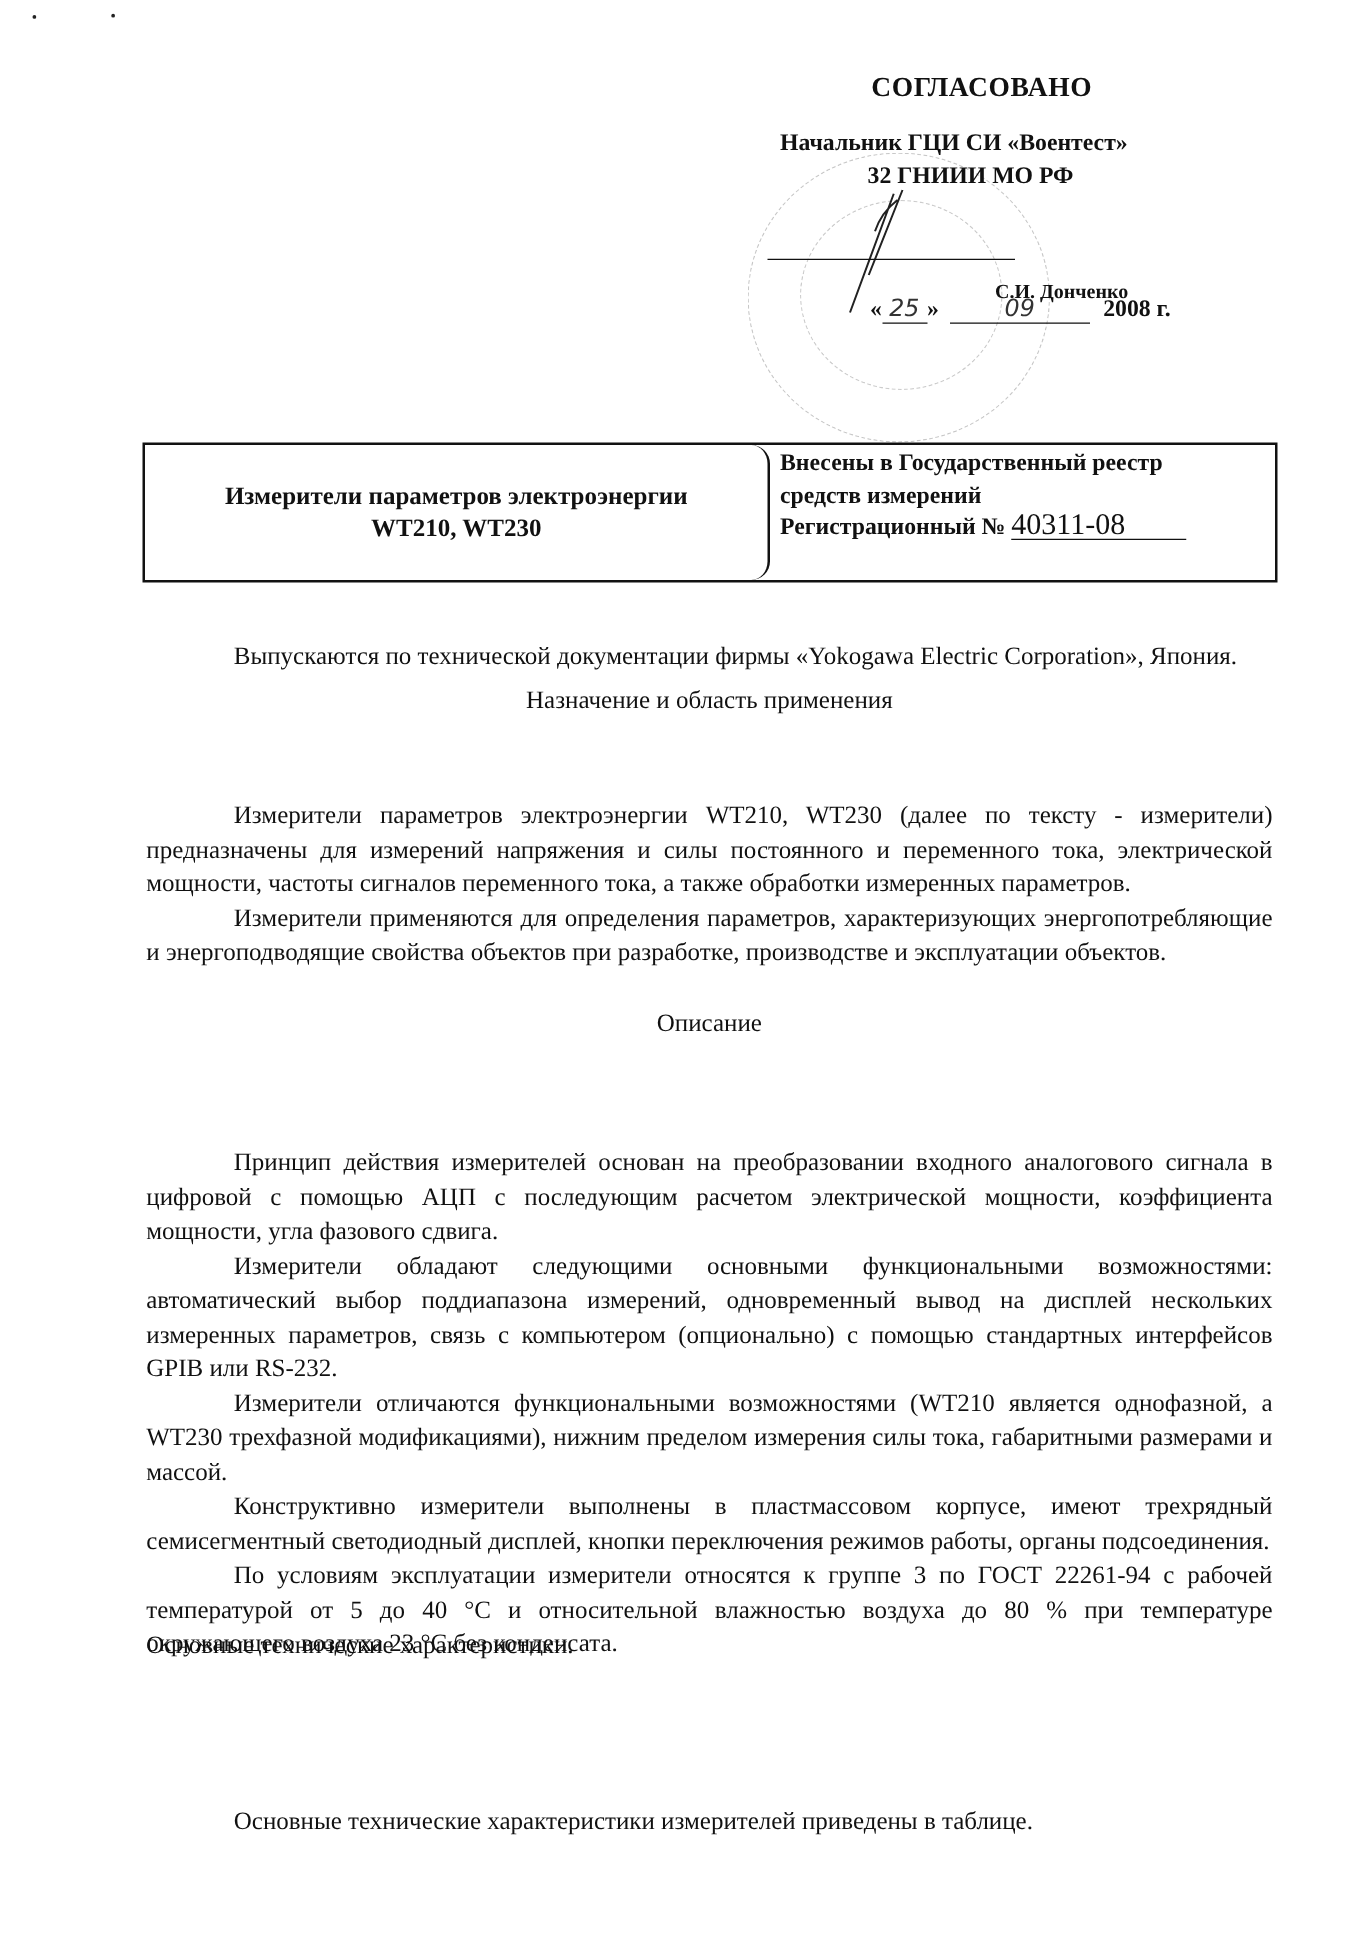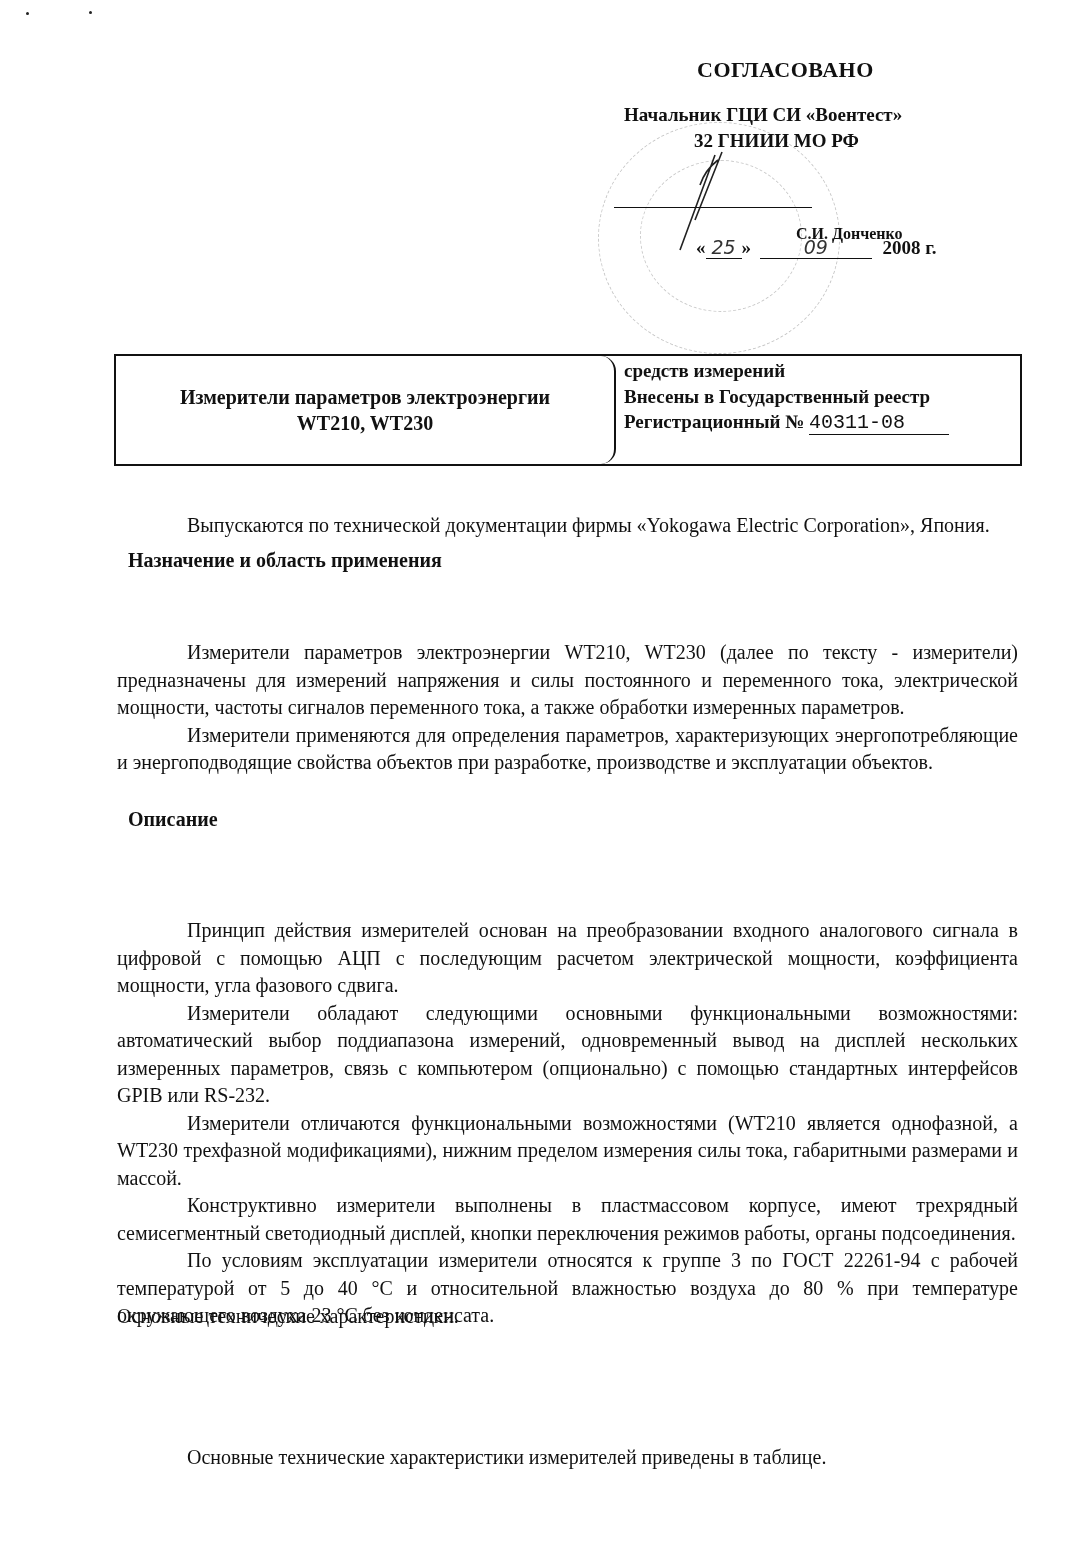--- a/index.html
+++ b/index.html
@@ -18,27 +18,27 @@
            border: 1px dashed #ccc; border-radius: 50%; }
   .handwriting { font-family: "DejaVu Sans", sans-serif; font-style: italic; color: #333; font-weight: normal; }
 
   
   .reg-table { position: absolute; left: 114px; top: 354px; width: 908px; height: 112px;
                border: 2px solid #111; box-sizing: border-box; display: flex; }
   .reg-left { width: 498px; border-right: 2px solid #111; display: flex; flex-direction: column;
               align-items: center; justify-content: center; font-weight: bold; font-size: 20px; line-height: 26px; text-align: center; border-radius: 15px; }
   .reg-right { flex: 1; padding: 2px 8px; font-weight: bold; font-size: 19px; line-height: 25.5px; }
   .reg-num { display: inline-block; border-bottom: 1.5px solid #111; min-width: 140px; font-weight: normal;
-             font-family: Liberation Mono, monospace; font-size: 20px; line-height: 22px; }
+             font-family: Liberation Serif, serif; font-size: 24px; line-height: 22px; }
   .zamen { display: inline-block; border-bottom: 1.5px solid #111; width: 250px; height: 18px; vertical-align: bottom; }
 
   
   .body-text { position: absolute; left: 117px; width: 901px; font-size: 20px; line-height: 27.5px; text-align: justify; margin-top: 44px; }
   .body-text p { margin: 0; text-indent: 70px; }
-  .heading { position: absolute; left: 128px; width: 901px; font-size: 20px; font-weight: bold; }
+  .heading { position: absolute; left: 117px; width: 901px; text-align: center; font-size: 20px; font-weight: normal; }
   .plain-center { position: absolute; left: 117px; width: 901px; text-align: left; font-size: 20px; }
 </style>
 </head>
 <body>
 
 <span class="dot" style="left:26px;top:12px;"></span>
 <span class="dot" style="left:89px;top:11px;"></span>
 
 <div class="stamp"></div>
 <div class="stamp-inner"></div>
@@ -58,22 +58,22 @@
   <span class="handwriting" style="display:inline-block;width:112px;text-align:center;border-bottom:1.5px solid #111;margin-left:4px;">09</span>
   <span style="margin-left:6px;">2008 г.</span>
 </div>
 
 <div class="reg-table">
   <div class="reg-left">
     <div>Измерители параметров электроэнергии</div>
     <div>WT210, WT230</div>
   </div>
   <div class="reg-right">
+    <div>Внесены в Государственный реестр</div>
     <div>средств измерений</div>
-    <div>Внесены в Государственный реестр</div>
     <div>
       <span>Регистрационный №</span>
       <span class="reg-num">40311-08</span>
     </div>
   </div>
 </div>
 
 <div class="body-text" style="top:468px;">
   <p>Выпускаются по технической документации фирмы «Yokogawa Electric Corporation», Япония.</p>
 </div>

